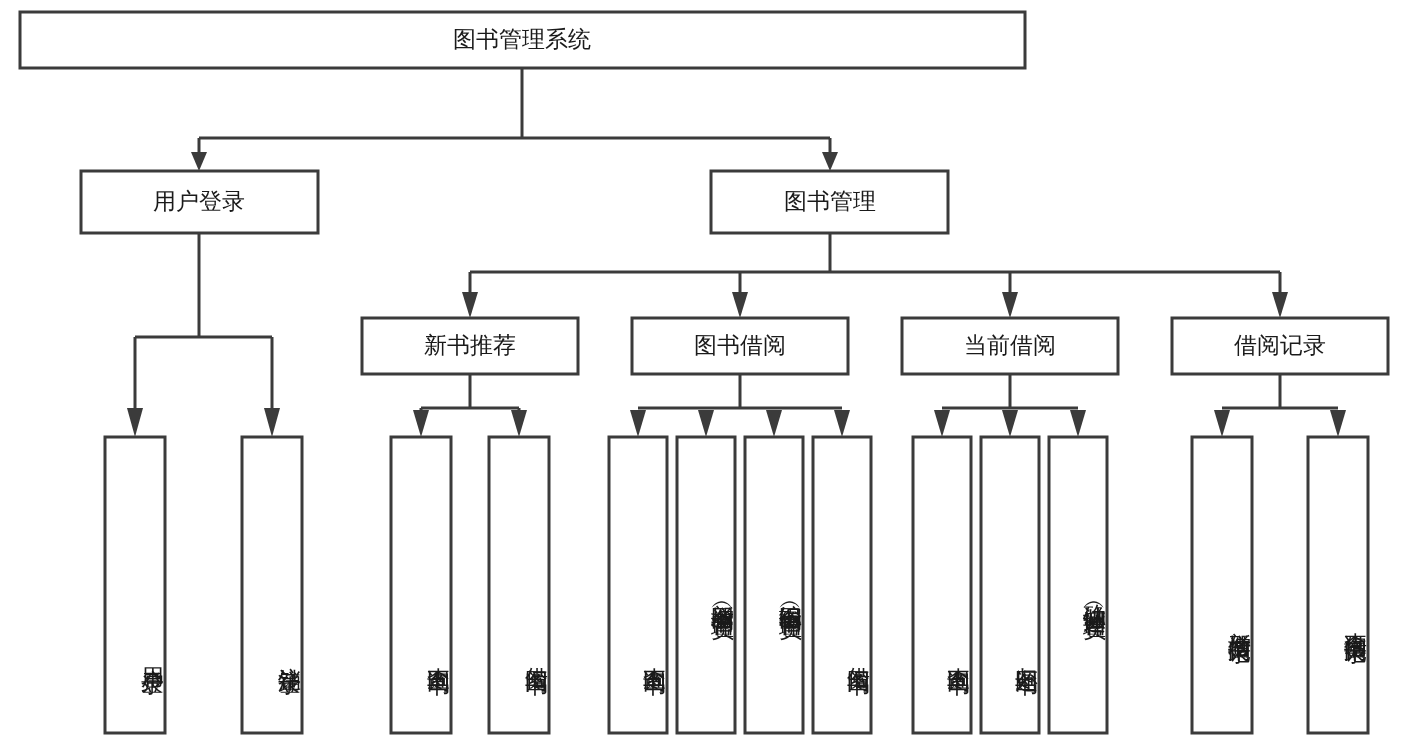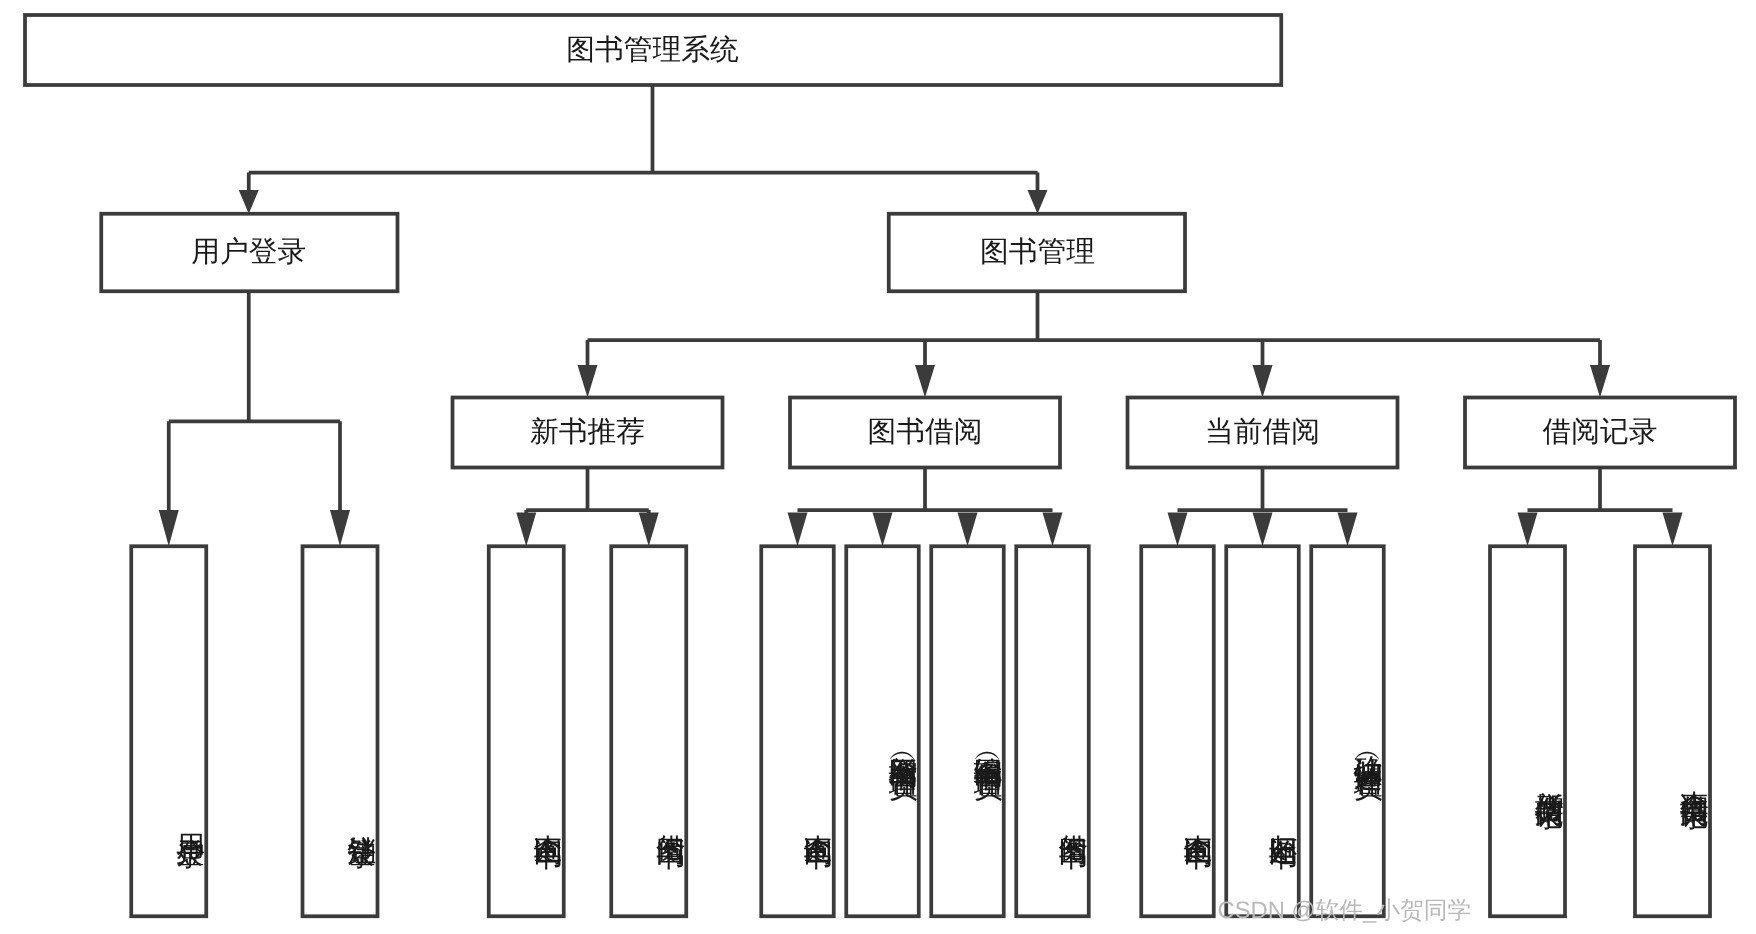--- a/index.html
+++ b/index.html
@@ -190,14 +190,13 @@
   <div class="node-label-v" style="left:745px; top:437px; width:58px; height:296px; padding-top:10px;">编辑图书（管理员）</div>
   <div class="node-label-v" style="left:813px; top:437px; width:58px; height:296px; padding-top:68px;">借阅图书</div>
 
   <div class="node-label-v" style="left:913px; top:437px; width:58px; height:296px; padding-top:68px;">查询图书</div>
   <div class="node-label-v" style="left:981px; top:437px; width:58px; height:296px; padding-top:68px;">归还图书</div>
   <div class="node-label-v" style="left:1049px; top:437px; width:58px; height:296px; padding-top:10px;">确认归还（管理员）</div>
 
   <div class="node-label-v" style="left:1192px; top:437px; width:60px; height:296px; padding-top:35px;">新增借阅记录</div>
   <div class="node-label-v" style="left:1308px; top:437px; width:60px; height:296px; padding-top:35px;">查询借阅记录</div>
 
-  <div class="watermark">CSDN @软件_小贺同学</div>
 </div>
 
 </body></html>

